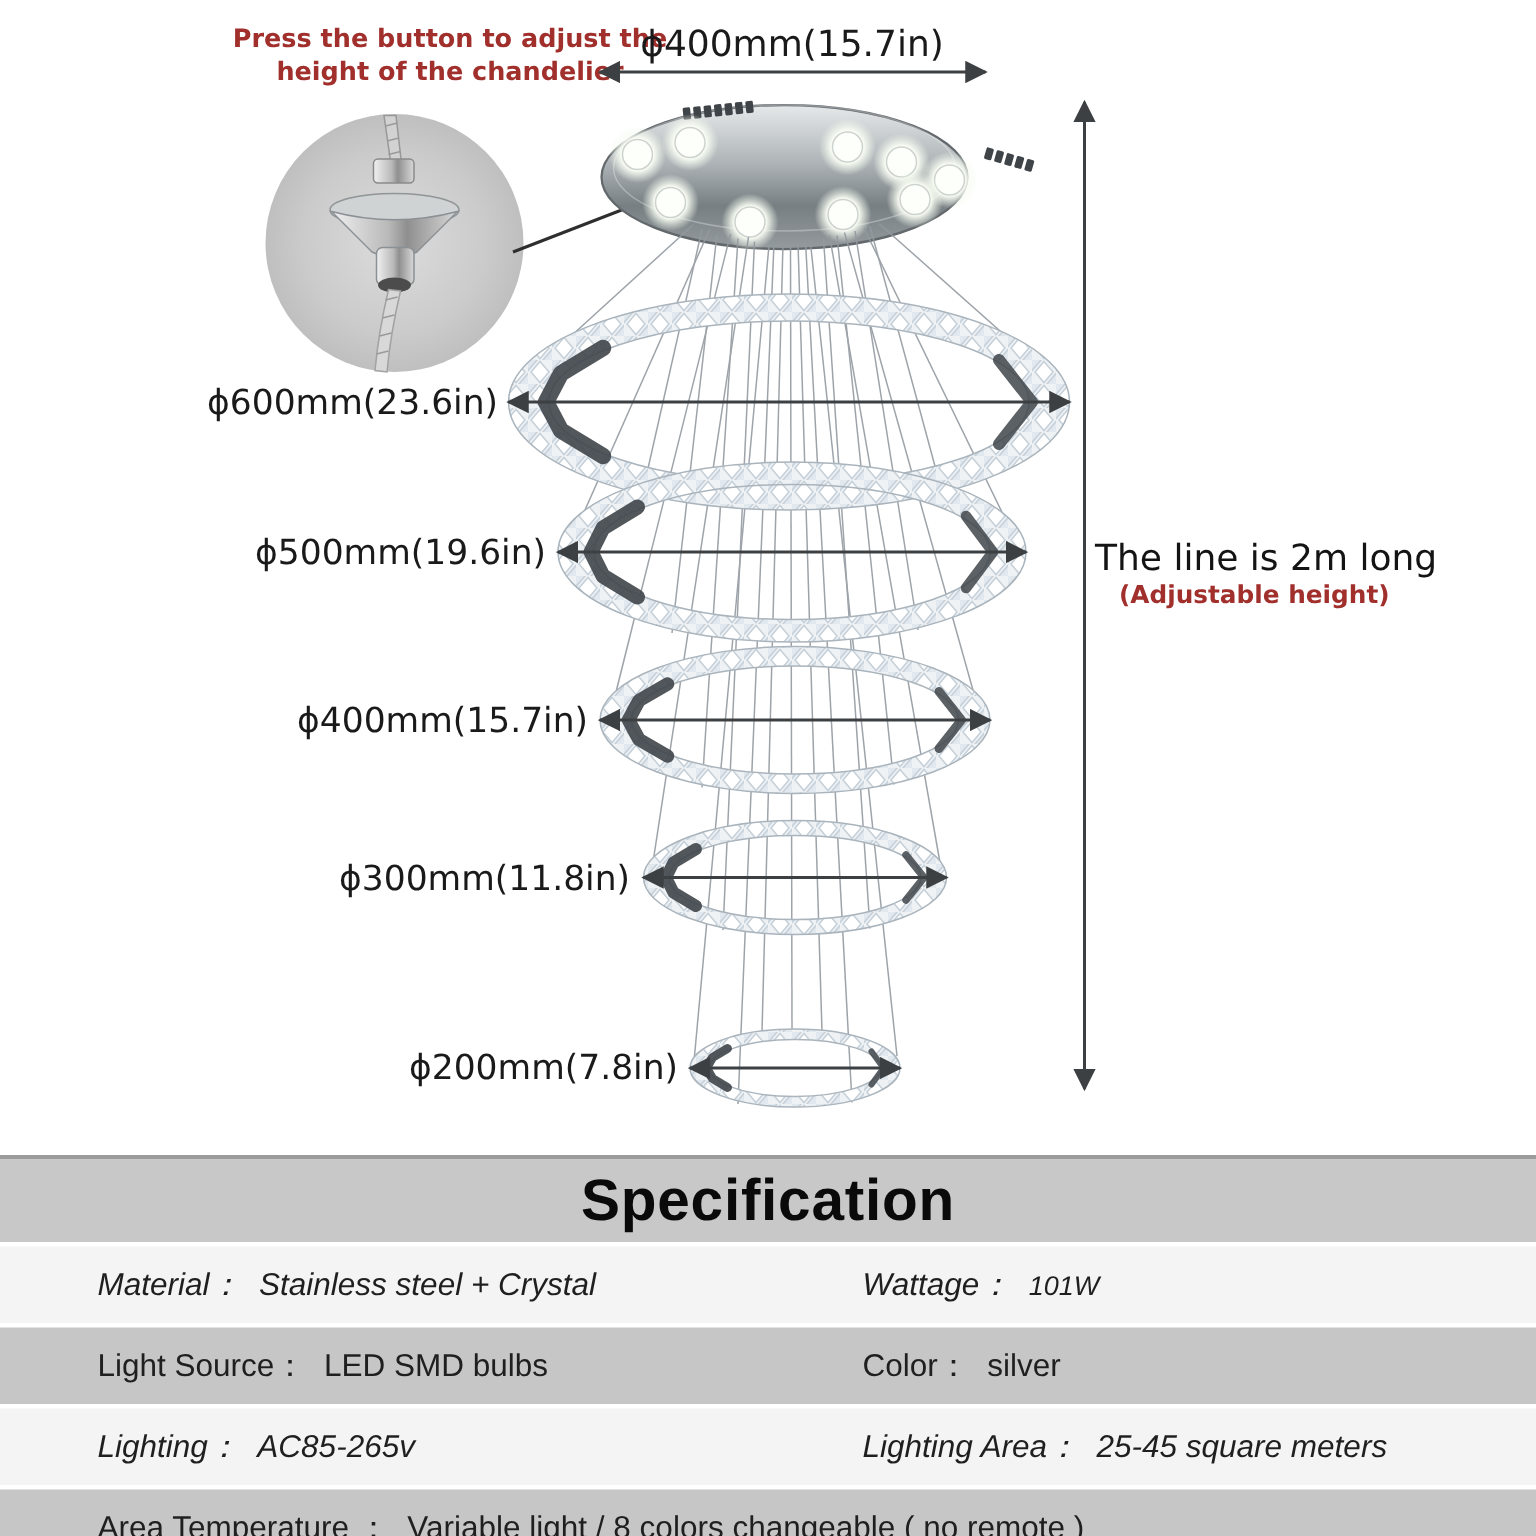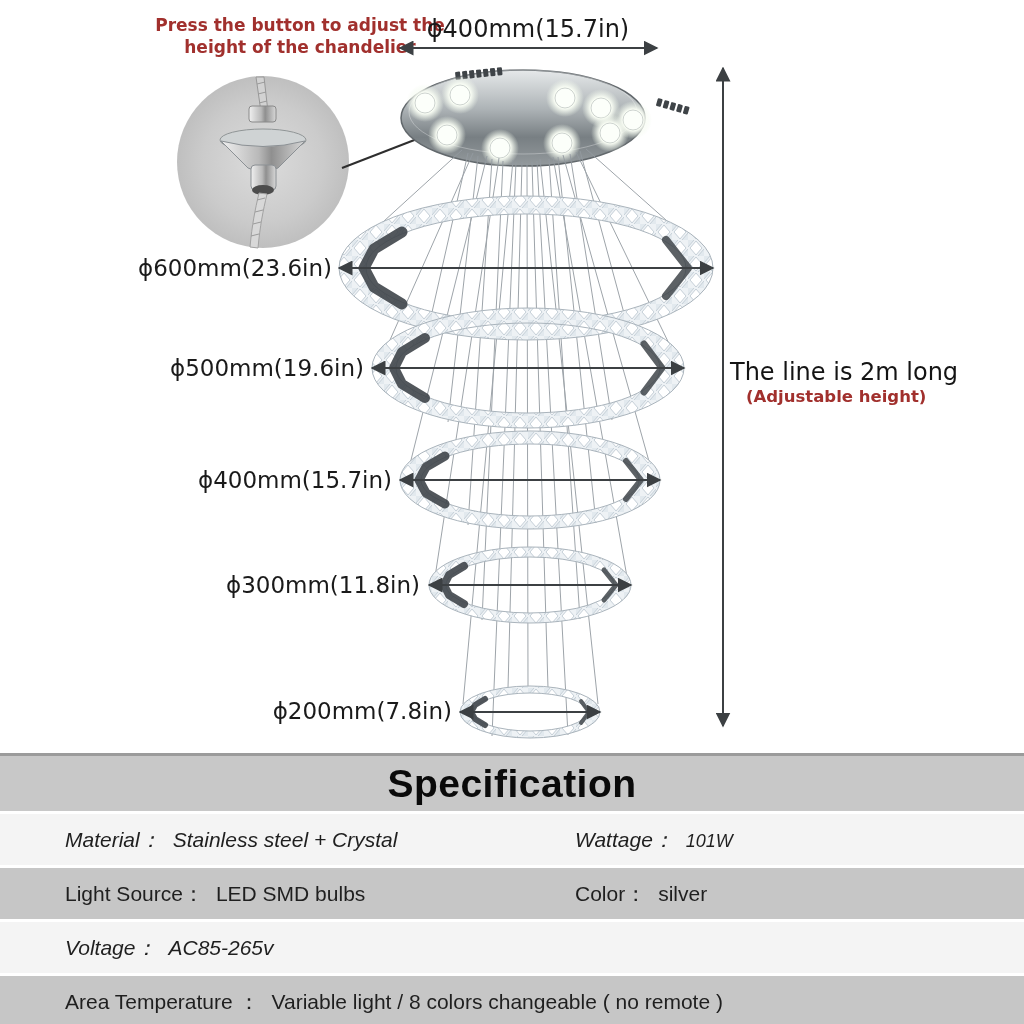--- a/index.html
+++ b/index.html
@@ -6,21 +6,21 @@
   .stage{position:relative;width:1024px;height:1024px;background:#ffffff;overflow:hidden;
          font-family:"Liberation Sans",sans-serif;}
   svg text{font-family:"DejaVu Sans",sans-serif;}
   .dim-label{font-size:23px;fill:#1a1a1a;}
   .top-label{font-size:24px;fill:#1a1a1a;}
   .note-main{font-size:24px;fill:#141414;}
   .note-sub{font-size:16.5px;font-weight:bold;fill:#a1302d;}
   .red-note{font-size:17px;font-weight:bold;fill:#a1302d;}
 
   
-  .spec{position:absolute;left:0;top:753px;width:1024px;bottom:0;}
+  .spec{position:absolute;left:0;top:770px;width:1024px;bottom:0;}
   .spec-top-border{height:3px;background:#9b9b9b;}
   .spec-title-band{height:55px;background:#c8c8c8;display:flex;align-items:center;justify-content:center;}
   .spec-title-band span{font-size:39px;font-weight:bold;color:#0a0a0a;letter-spacing:0.5px;}
   .spec-row{position:relative;height:51px;margin-top:3px;}
   .spec-row.light{background:#f4f4f4;font-style:italic;}
   .spec-row.dark{background:#c6c6c6;}
   .cell{position:absolute;top:0;height:51px;line-height:51px;white-space:nowrap;color:#1f1f1f;}
   .c1{left:65px;}
   .c2{left:575px;}
   .lbl,.val{font-size:21px;color:#1f1f1f;}
@@ -246,21 +246,24 @@
     <div class="spec-row dark">
       <div class="cell c1">
         <span class="lbl">Light Source：</span><span class="val">LED SMD bulbs</span>
       </div>
       <div class="cell c2">
         <span class="lbl">Color：</span><span class="val">silver</span>
       </div>
     </div>
     <div class="spec-row light">
       <div class="cell c1">
-        <span class="lbl">Voltage：</span><span class="val">AC85-265v</span>
+        <span class="lbl">Lighting：</span><span class="val">AC85-265v</span>
+      </div>
+      <div class="cell c2">
+        <span class="lbl">Lighting Area：</span><span class="val">25-45 square meters</span>
       </div>
     </div>
     <div class="spec-row dark">
       <div class="cell c1">
         <span class="lbl">Area Temperature ：</span><span class="val">Variable light  / 8 colors changeable ( no remote )</span>
       </div>
     </div>
   </div>
 
 </div>

